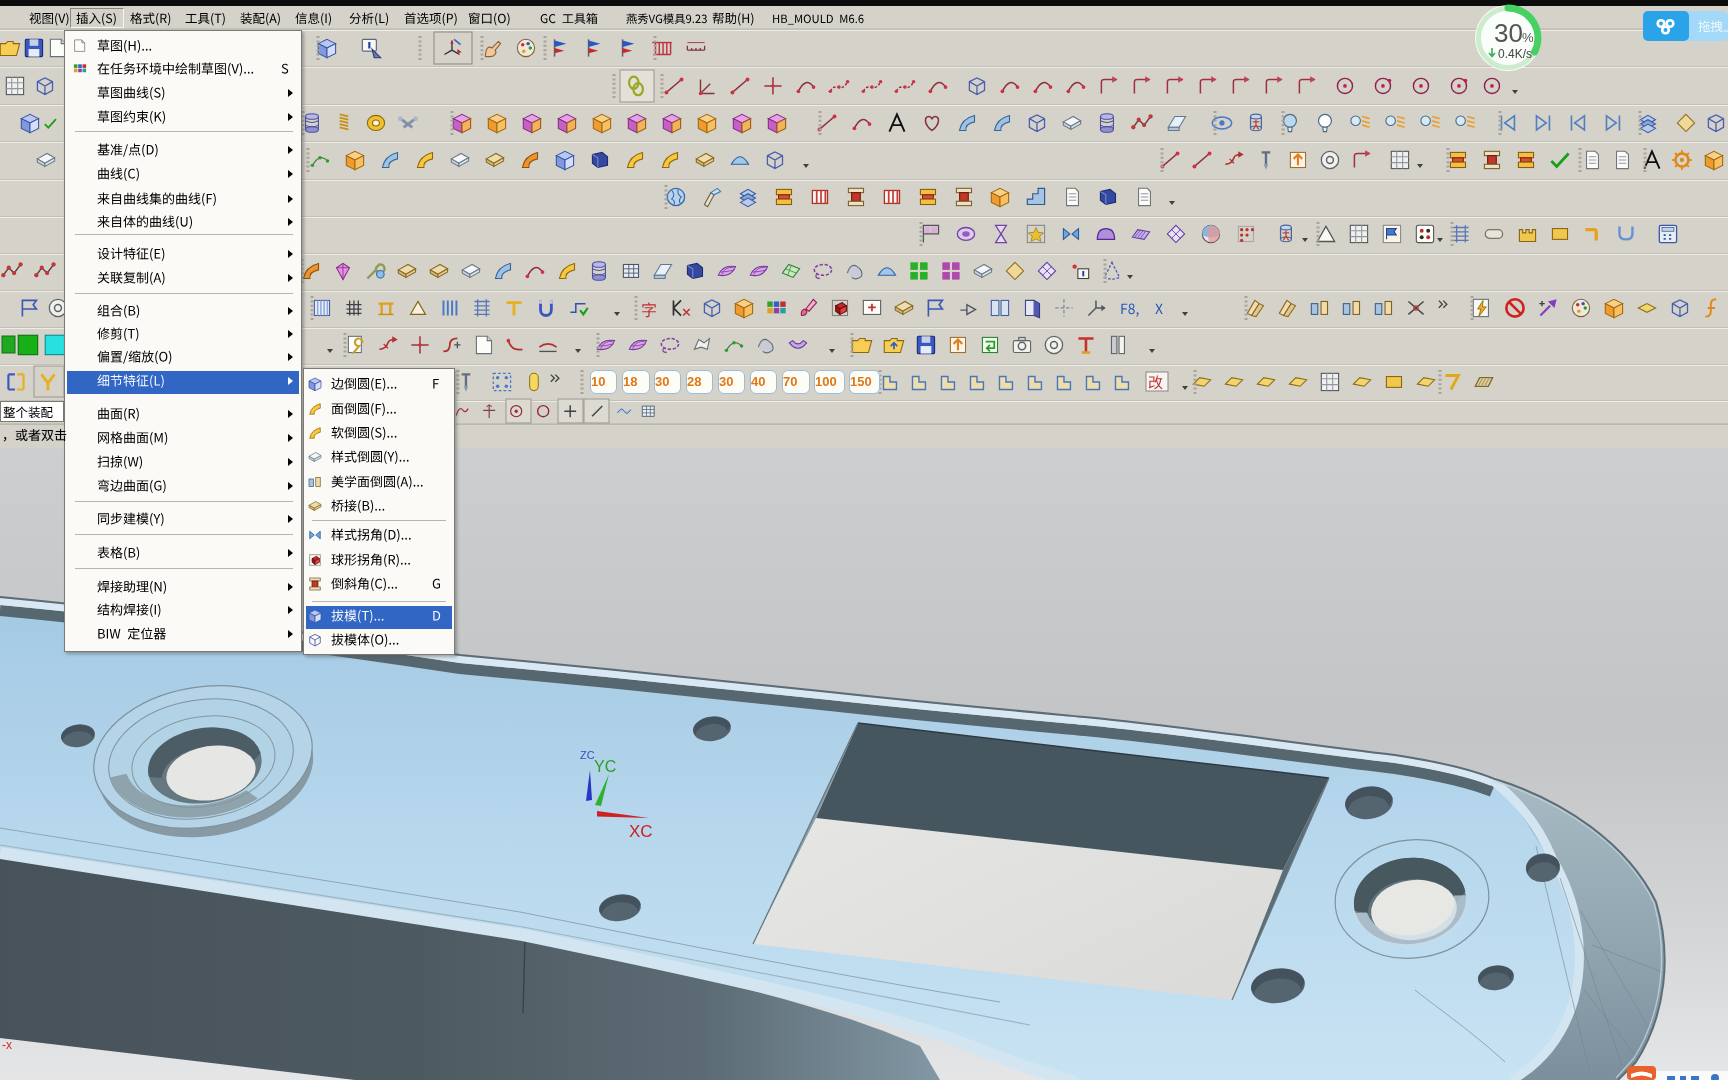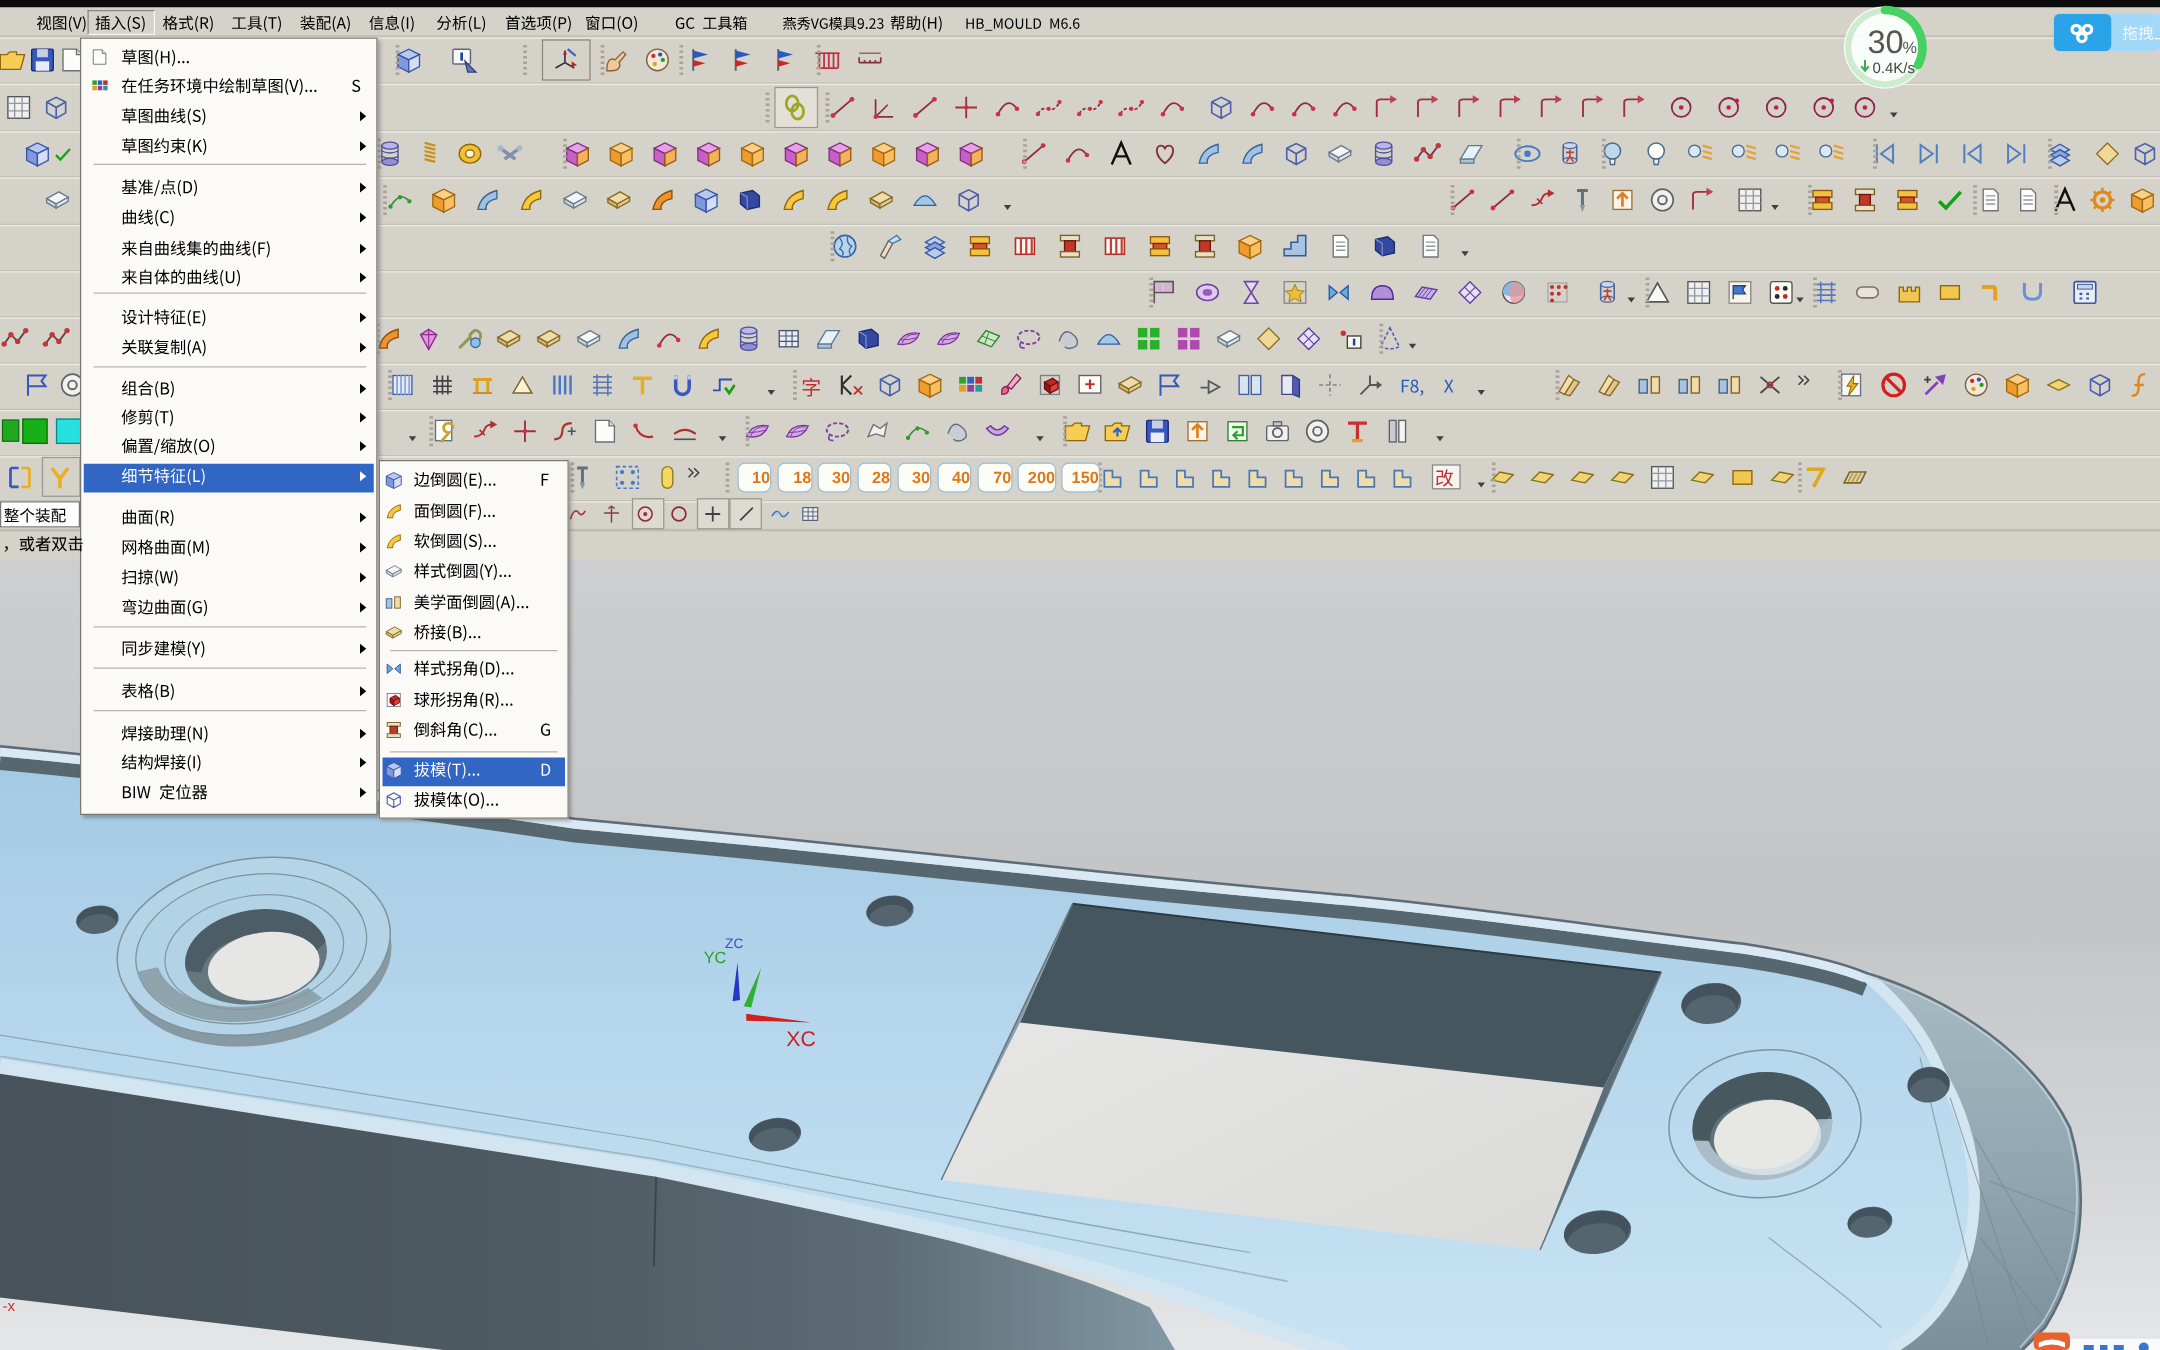--- a/index.html
+++ b/index.html
@@ -4,21 +4,21 @@
 * { margin:0; padding:0; box-sizing:border-box; }
 html,body { width:1728px; height:1080px; overflow:hidden; background:#d5d2ca; font-family:"Liberation Sans",sans-serif; }
 #root { position:absolute; inset:0; }
 .abs { position:absolute; }
 #titlebar { left:0; top:0; width:1728px; height:6px; background:#0c0c0c; }
 #menubar { left:0; top:6px; width:1728px; height:23px; background:#d5d2ca; border-bottom:1px solid #c6c3bb; }
 #insbox { left:70px; top:8px; width:54px; height:20px; border:1px solid; border-color:#8a877f #f6f4ef #f6f4ef #8a877f; }
 .rowline { left:0; width:1728px; height:1px; background:#c3c0b8; }
 .rowhi { left:0; width:1728px; height:1px; background:#eeece7; }
 #cuebar { left:0; top:424px; width:1728px; height:24px; background:#d5d2ca; border-top:1px solid #bab7af; }
-.numb { position:absolute; top:370px; height:24px; border:1px solid #9dbcd8; border-radius:6px; background:#fdfdf8; color:#e07818; font-size:13px; font-weight:bold; text-align:right; line-height:22px; }
+.numb { position:absolute; top:370px; height:24px; border:1px solid #9dbcd8; border-radius:6px; background:#fdfdf8; color:#e07818; font-size:13px; font-weight:bold; text-align:left; line-height:22px; }
 #combo { left:0; top:401px; width:64px; height:21px; background:#fff; border:1px solid #7a7a72; }
 .menu { background:#fbfaf7; border:1px solid #7c7a74; box-shadow:2px 2px 3px rgba(80,80,80,.45); }
 #menu1 { left:64px; top:30px; width:238px; height:622px; }
 #menu2 { left:303px; top:368px; width:152px; height:287px; }
 .sep { position:absolute; left:10px; width:218px; height:1px; background:#b6b4ae; }
 .hl { position:absolute; background:#3166c5; }
 #badge { left:1472px; top:2px; width:72px; height:72px; }
 #cloud { left:1643px; top:11px; width:85px; height:30px; }
 </style></head>
 <body>
@@ -1318,21 +1318,21 @@
 
 <div class="abs" id="cuebar"></div>
 <div class="abs" id="combo"></div>
 <div class="numb" style="left:590px;width:27px">10</div>
     <div class="numb" style="left:622px;width:28px">18</div>
     <div class="numb" style="left:654px;width:27px">30</div>
     <div class="numb" style="left:686px;width:27px">28</div>
     <div class="numb" style="left:718px;width:27px">30</div>
     <div class="numb" style="left:750px;width:27px">40</div>
     <div class="numb" style="left:782px;width:28px">70</div>
-    <div class="numb" style="left:814px;width:31px">200</div>
+    <div class="numb" style="left:814px;width:31px">100</div>
     <div class="numb" style="left:849px;width:31px">150</div>
 
 <svg class="abs" style="left:0;top:0" width="1728" height="1080">
 
 <defs>
 <linearGradient id="vpbg" x1="0" y1="0" x2="0" y2="1">
 <stop offset="0" stop-color="#cccecf"></stop>
           <stop offset="0.45" stop-color="#c2c4c6"></stop>
           <stop offset="0.78" stop-color="#d4d6d8"></stop>
           <stop offset="1" stop-color="#e4e6e8"></stop>
@@ -1444,21 +1444,21 @@
       <path d="M0,828 L520,912 C700,948 830,974 1000,1002" fill="none" stroke="#8fa6b2" stroke-width="1"></path>
       <path d="M1415,990 C1440,1010 1470,1030 1505,1062" fill="none" stroke="#8fa6b2" stroke-width="1"></path>
       <g>
 <path d="M590,770 L586,801 L592,800 Z" fill="#2836c8"></path>
 <path d="M609,774 L595,805 L601,806 Z" fill="#30b030"></path>
 <path d="M597,811 L649,818 L597,816.5 Z" fill="#d02020"></path>
 </g>
 </svg>
 
 <div class="abs" style="left:580px;top:749px;color:#3a4ec0;font-size:11px">ZC</div>
-<div class="abs" style="left:563px;top:758px;color:#2aa02a;font-size:13px">YC</div>
+<div class="abs" style="left:594px;top:758px;color:#2aa02a;font-size:16px">YC</div>
 <div class="abs" style="left:629px;top:822px;color:#cc2020;font-size:17px">XC</div>
 <div class="abs" style="left:2px;top:1038px;color:#cc3030;font-size:12px">-x</div>
 
 <svg class="abs" style="left:1620px;top:1056px" width="108" height="24">
 <rect x="35" y="15" width="73" height="9" fill="#fafafa"></rect>
 <rect x="7" y="10" width="29" height="14" rx="4" fill="#e8622e"></rect>
 <path d="M11 18 Q21.5 13 32 18 L32 22 Q21.5 17 11 22 Z" fill="#fff"></path>
 <g fill="#3a76c8">
         <rect x="47" y="20" width="8" height="4"></rect>
         <rect x="60" y="20" width="6" height="4"></rect>

